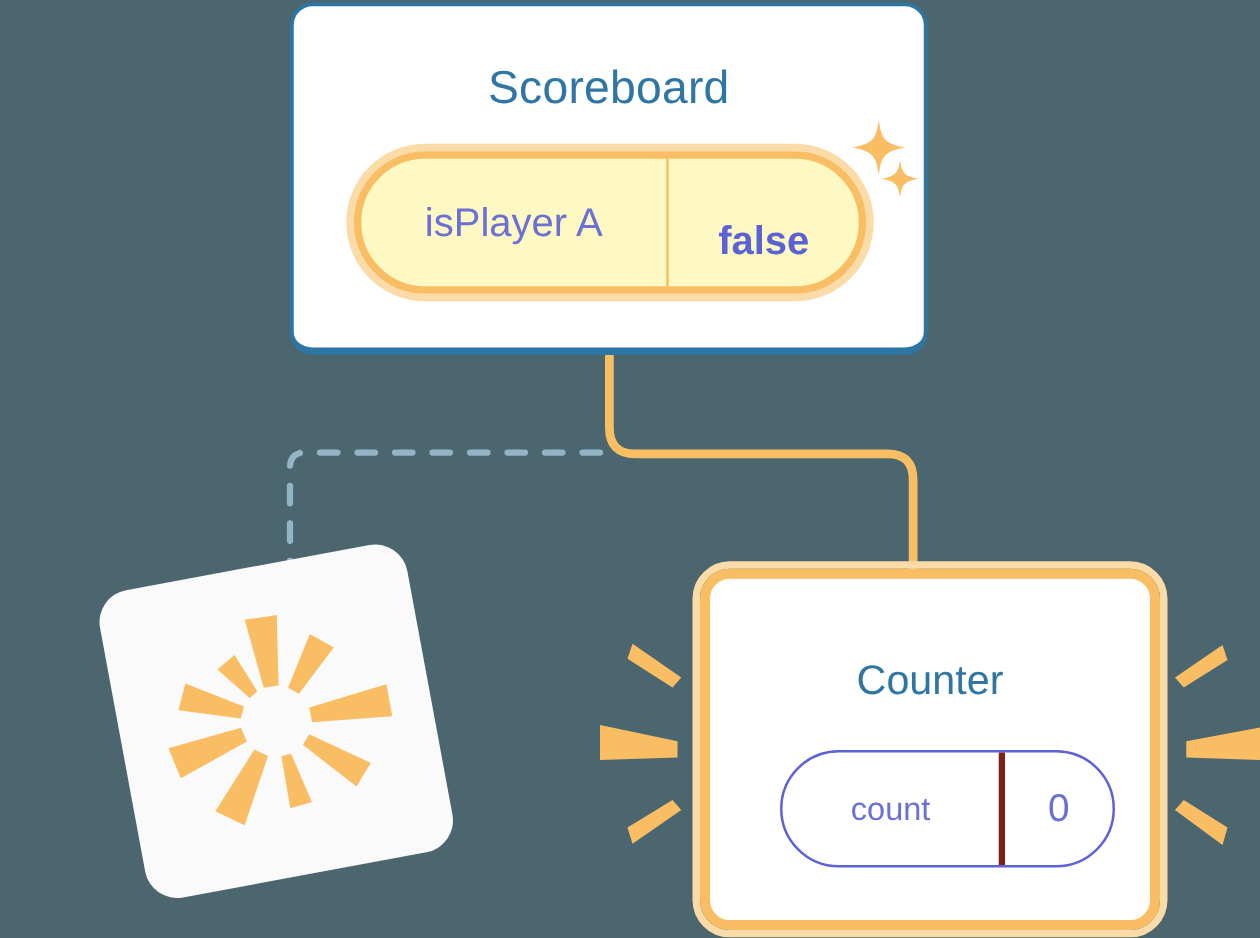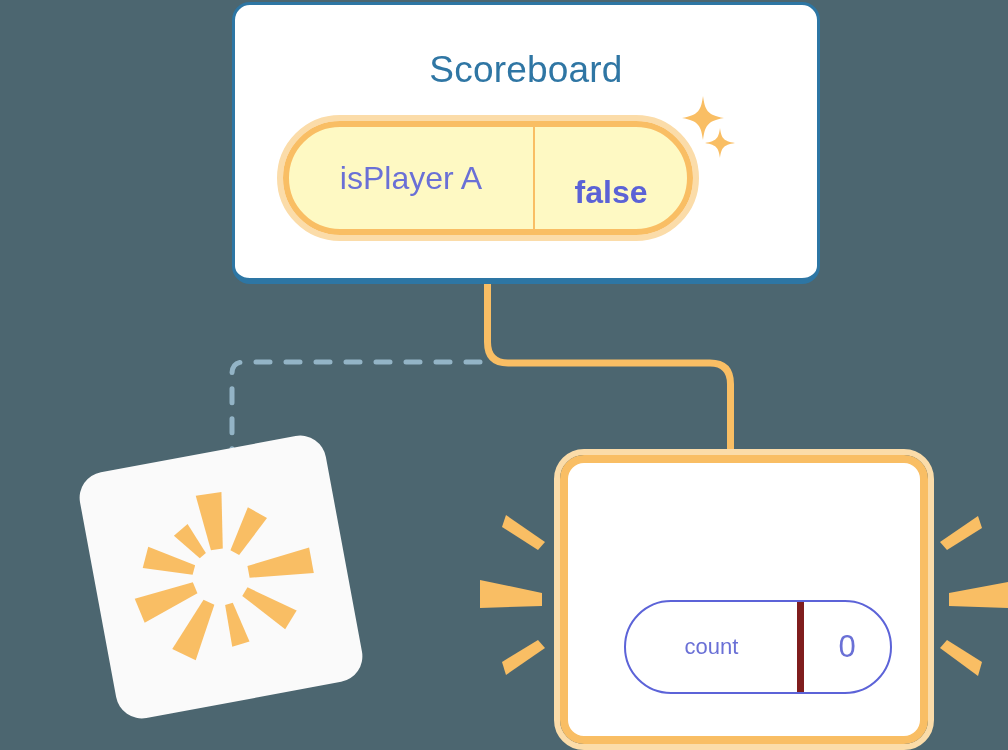--- a/index.html
+++ b/index.html
@@ -24,21 +24,21 @@
     top: 0;
     width: 1008px;
     height: 750px;
   }
 
   
   #scoreboard-card {
     position: absolute;
     left: 232px;
     top: 2px;
-    width: 588px;
+    width: 510px;
     height: 282px;
     background: #ffffff;
     border: 3px solid #2d76a4;
     border-bottom-width: 6px;
     border-radius: 18px;
     box-sizing: border-box;
     z-index: 30;
   }
   #scoreboard-title {
     position: absolute;
@@ -178,23 +178,23 @@
     box-sizing: border-box;
     background: #ffffff;
     display: flex;
     align-items: stretch;
   }
   #counter-pill .pill-key {
     flex: 0 0 178px;
     display: flex;
     align-items: center;
     justify-content: center;
-    font-size: 22px;
+    font-size: 26px;
     color: #6a70d6;
-    border-right: 7px solid #7f1d1d;
+    border-right: 5px solid #7f1d1d;
     box-sizing: border-box;
   }
   #counter-pill .pill-val {
     flex: 1;
     display: flex;
     align-items: center;
     justify-content: center;
     font-size: 31px;
     color: #6a70d6;
   }
@@ -265,20 +265,21 @@
   <svg id="counter-rays-right" width="78" height="190" viewBox="0 0 78 190" xmlns="http://www.w3.org/2000/svg">
     <g fill="#f9be64">
       <path d="M 48 16 L 10 42 L 17 50 L 52 28 Z"></path>
       <path d="M 78 82 L 19 93 L 19 106 L 78 108 Z"></path>
       <path d="M 52 162 L 17 140 L 10 148 L 48 176 Z"></path>
     </g>
   </svg>
 
   <div id="counter-card">
     <div id="counter-card-inner">
+      <div id="counter-title">Counter</div>
       <div id="counter-pill">
         <div class="pill-key">count</div>
         <div class="pill-val">0</div>
       </div>
     </div>
   </div>
 
   <div id="scoreboard-card">
     <div id="scoreboard-title">Scoreboard</div>
     <div id="scoreboard-pill-wrap">

